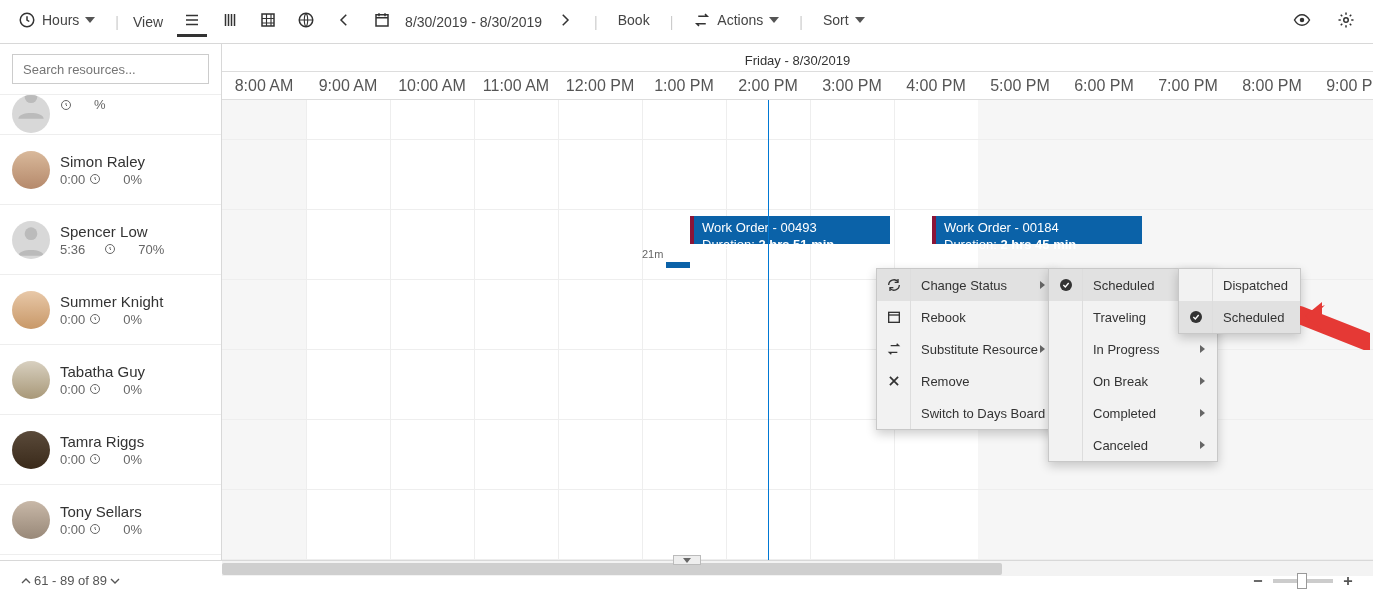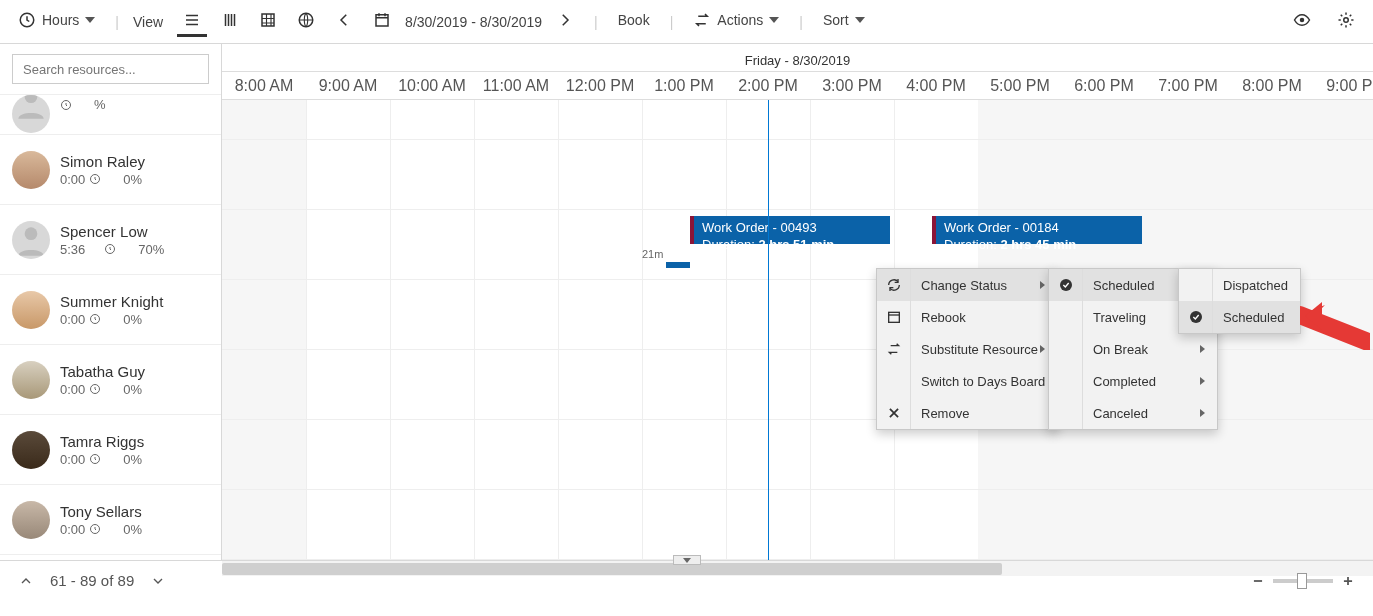--- a/index.html
+++ b/index.html
@@ -230,22 +230,21 @@
     position:absolute;
     z-index:60;
   }
   
   .footer {
     height:40px;
     border-top:1px solid #d8d8d8;
     display:flex;
     align-items:center;
     padding:0 18px;
-    gap:16px;
-    font-size:15px;
+    font-size:13px;
     color:#555;
     position:relative;
   }
   .footer .chev { cursor:pointer; fill:#555;}
   .footer-right { margin-left:auto; display:flex; align-items:center; gap:8px;}
   .slider-track {
     width:60px; height:4px; background:#ccc; position:relative;
   }
   .slider-thumb {
     position:absolute; top:-6px; left:24px;
@@ -604,30 +603,30 @@
   <div class="menu-item">
     <span class="menu-icon-cell">
         <svg width="16" height="16" viewBox="0 0 24 24">
           <path d="M7 7h12l-3-3M17 17H5l3 3" stroke="#333" stroke-width="2" fill="none"></path>
         </svg>
       </span>
     <span>Substitute Resource</span>
     <span class="arrow"></span>
   </div>
   <div class="menu-item">
-    <span class="menu-icon-cell"></span>
-    <span>Switch to Days Board</span>
-  </div>
-  <div class="menu-item">
     <span class="menu-icon-cell">
         <svg width="14" height="14" viewBox="0 0 24 24">
           <path d="M5 5l14 14M19 5L5 19" stroke="#333" stroke-width="3"></path>
         </svg>
       </span>
     <span>Remove</span>
+  </div>
+  <div class="menu-item">
+    <span class="menu-icon-cell"></span>
+    <span>Switch to Days Board</span>
   </div>
 </div>
 
 <div class="menu" style="top:268px; left:1048px">
   <div class="menu-item highlight">
     <span class="menu-icon-cell">
         <svg width="16" height="16" viewBox="0 0 24 24">
           <circle cx="12" cy="12" r="9" fill="#333"></circle>
           <path d="M8 12l3 3 5-6" stroke="#fff" stroke-width="2" fill="none"></path>
         </svg>
@@ -635,20 +634,25 @@
     <span>Scheduled</span>
     <span class="arrow"></span>
   </div>
   <div class="menu-item">
     <span class="menu-icon-cell"></span>
     <span>Traveling</span>
     <span class="arrow"></span>
   </div>
   <div class="menu-item">
     <span class="menu-icon-cell"></span>
+    <span>In Progress</span>
+    <span class="arrow"></span>
+  </div>
+  <div class="menu-item">
+    <span class="menu-icon-cell"></span>
     <span>On Break</span>
     <span class="arrow"></span>
   </div>
   <div class="menu-item">
     <span class="menu-icon-cell"></span>
     <span>Completed</span>
     <span class="arrow"></span>
   </div>
   <div class="menu-item">
     <span class="menu-icon-cell"></span>

